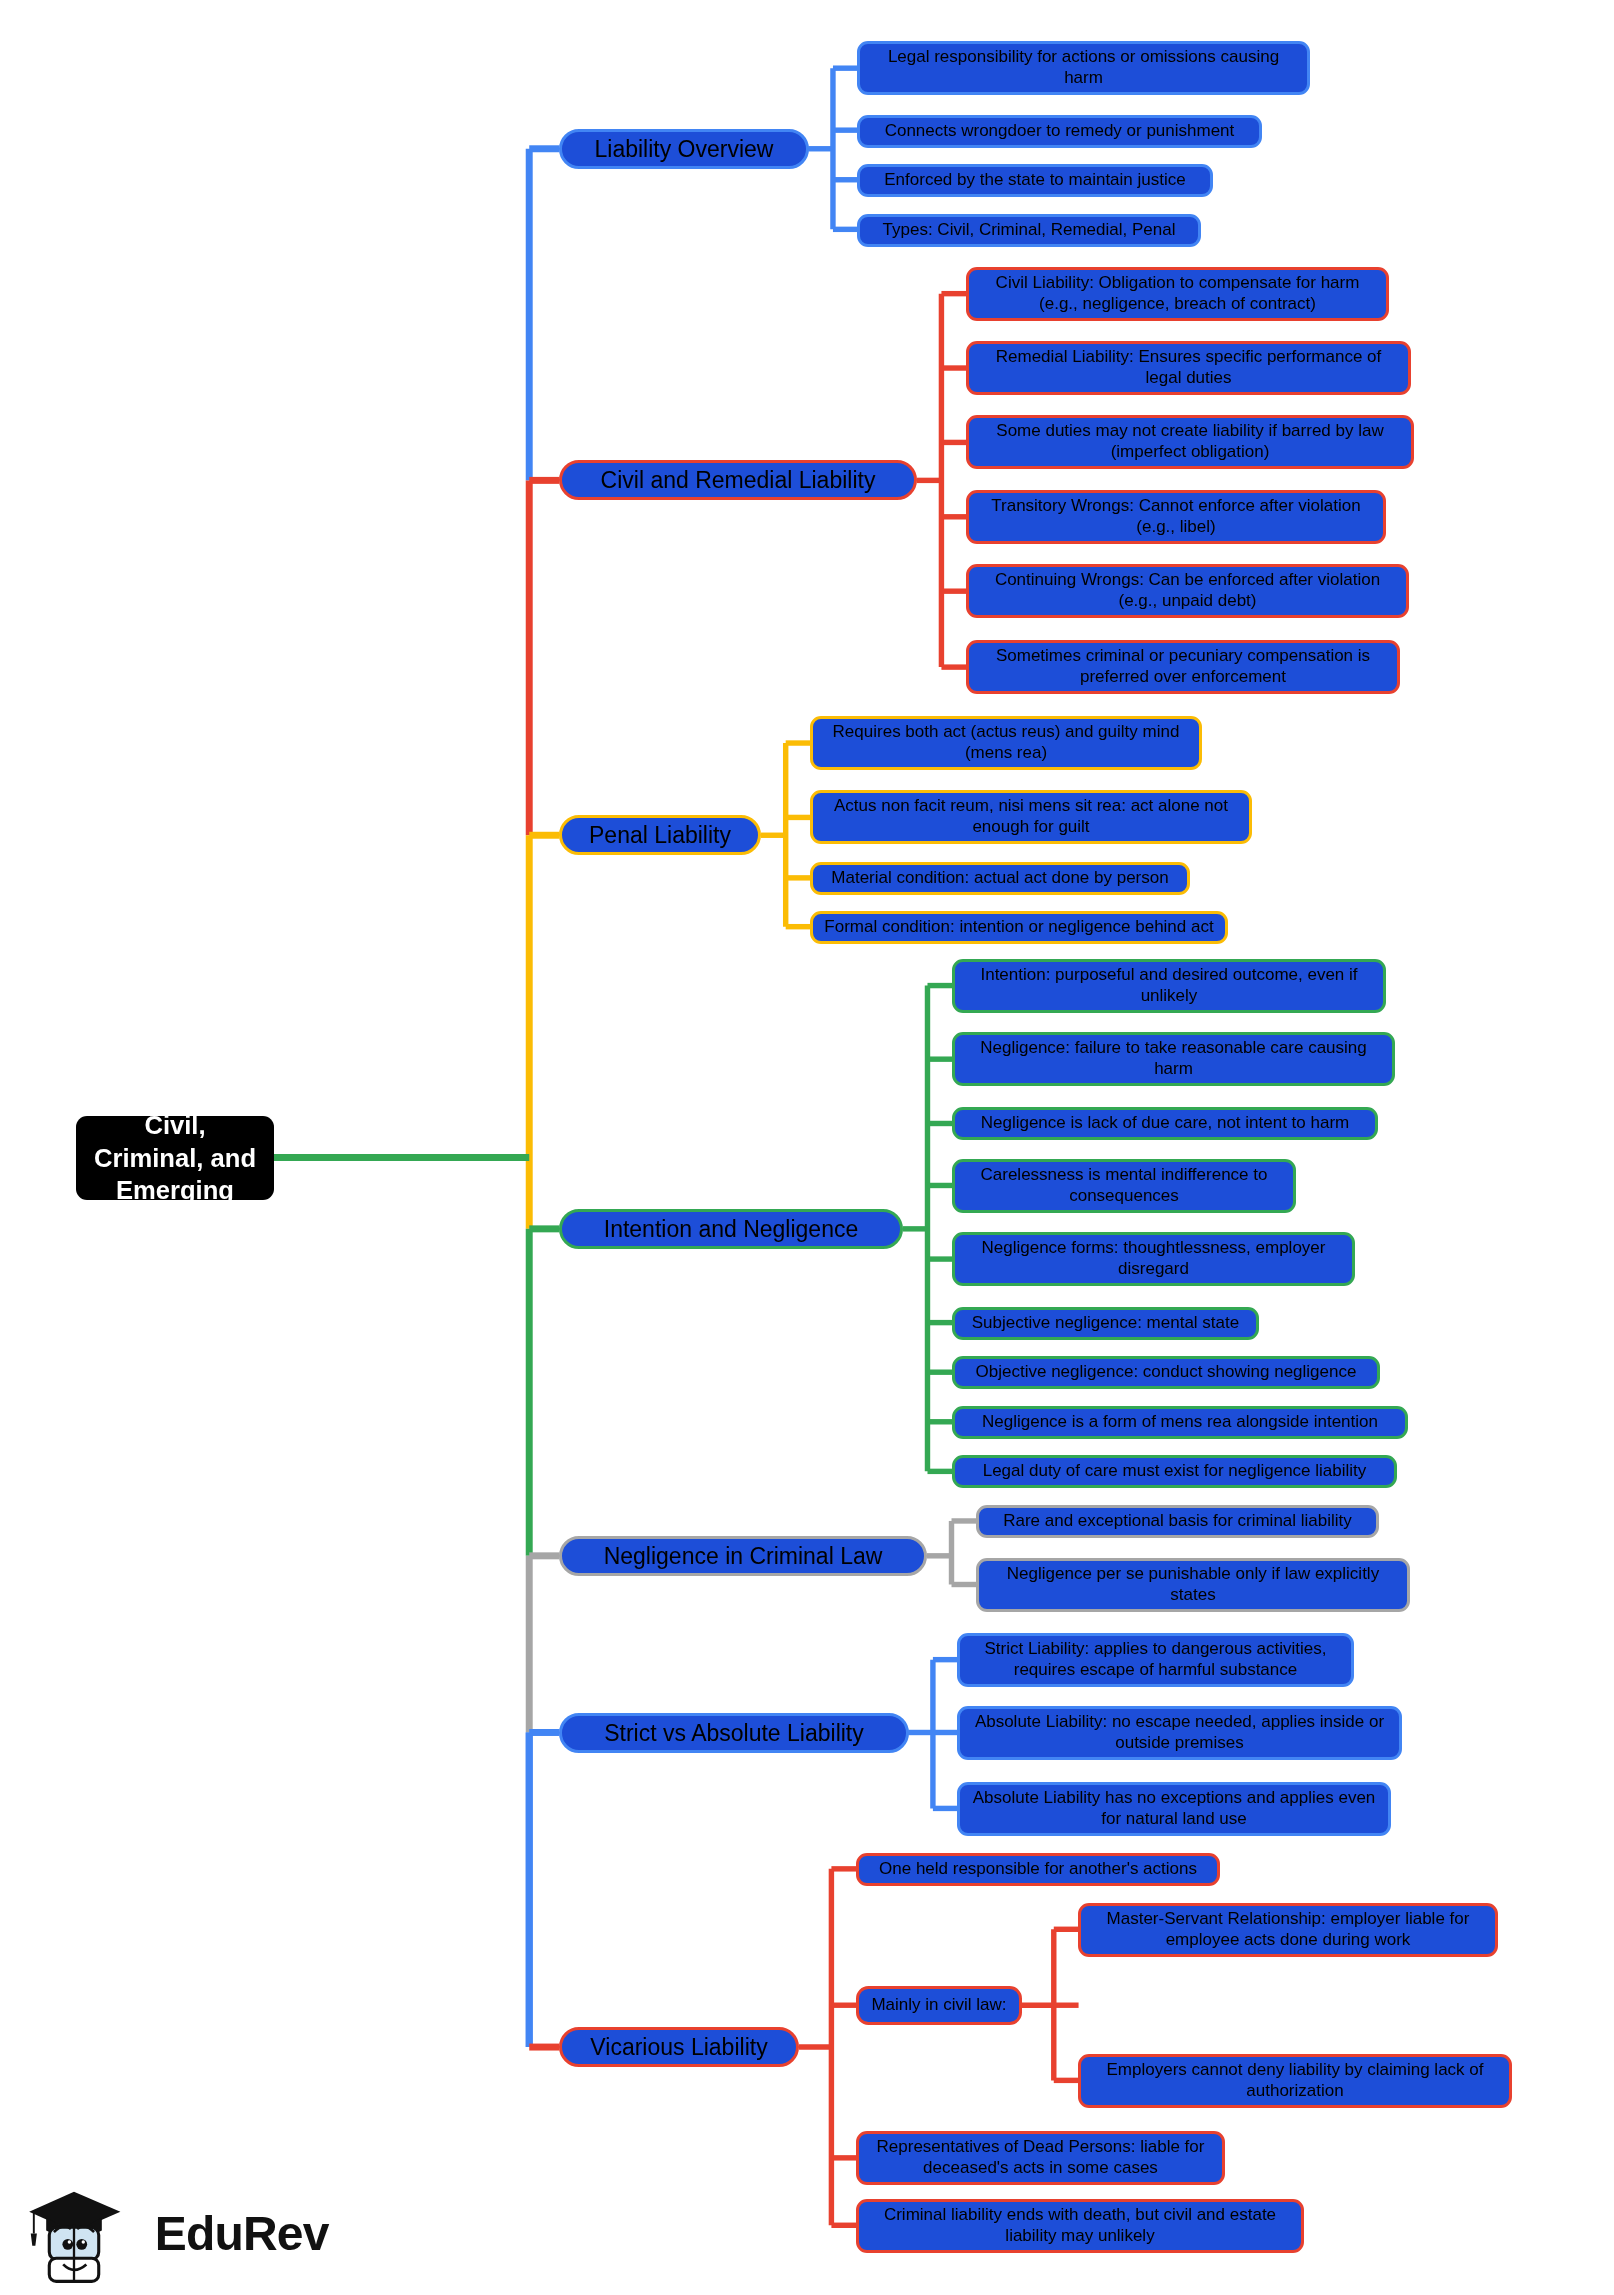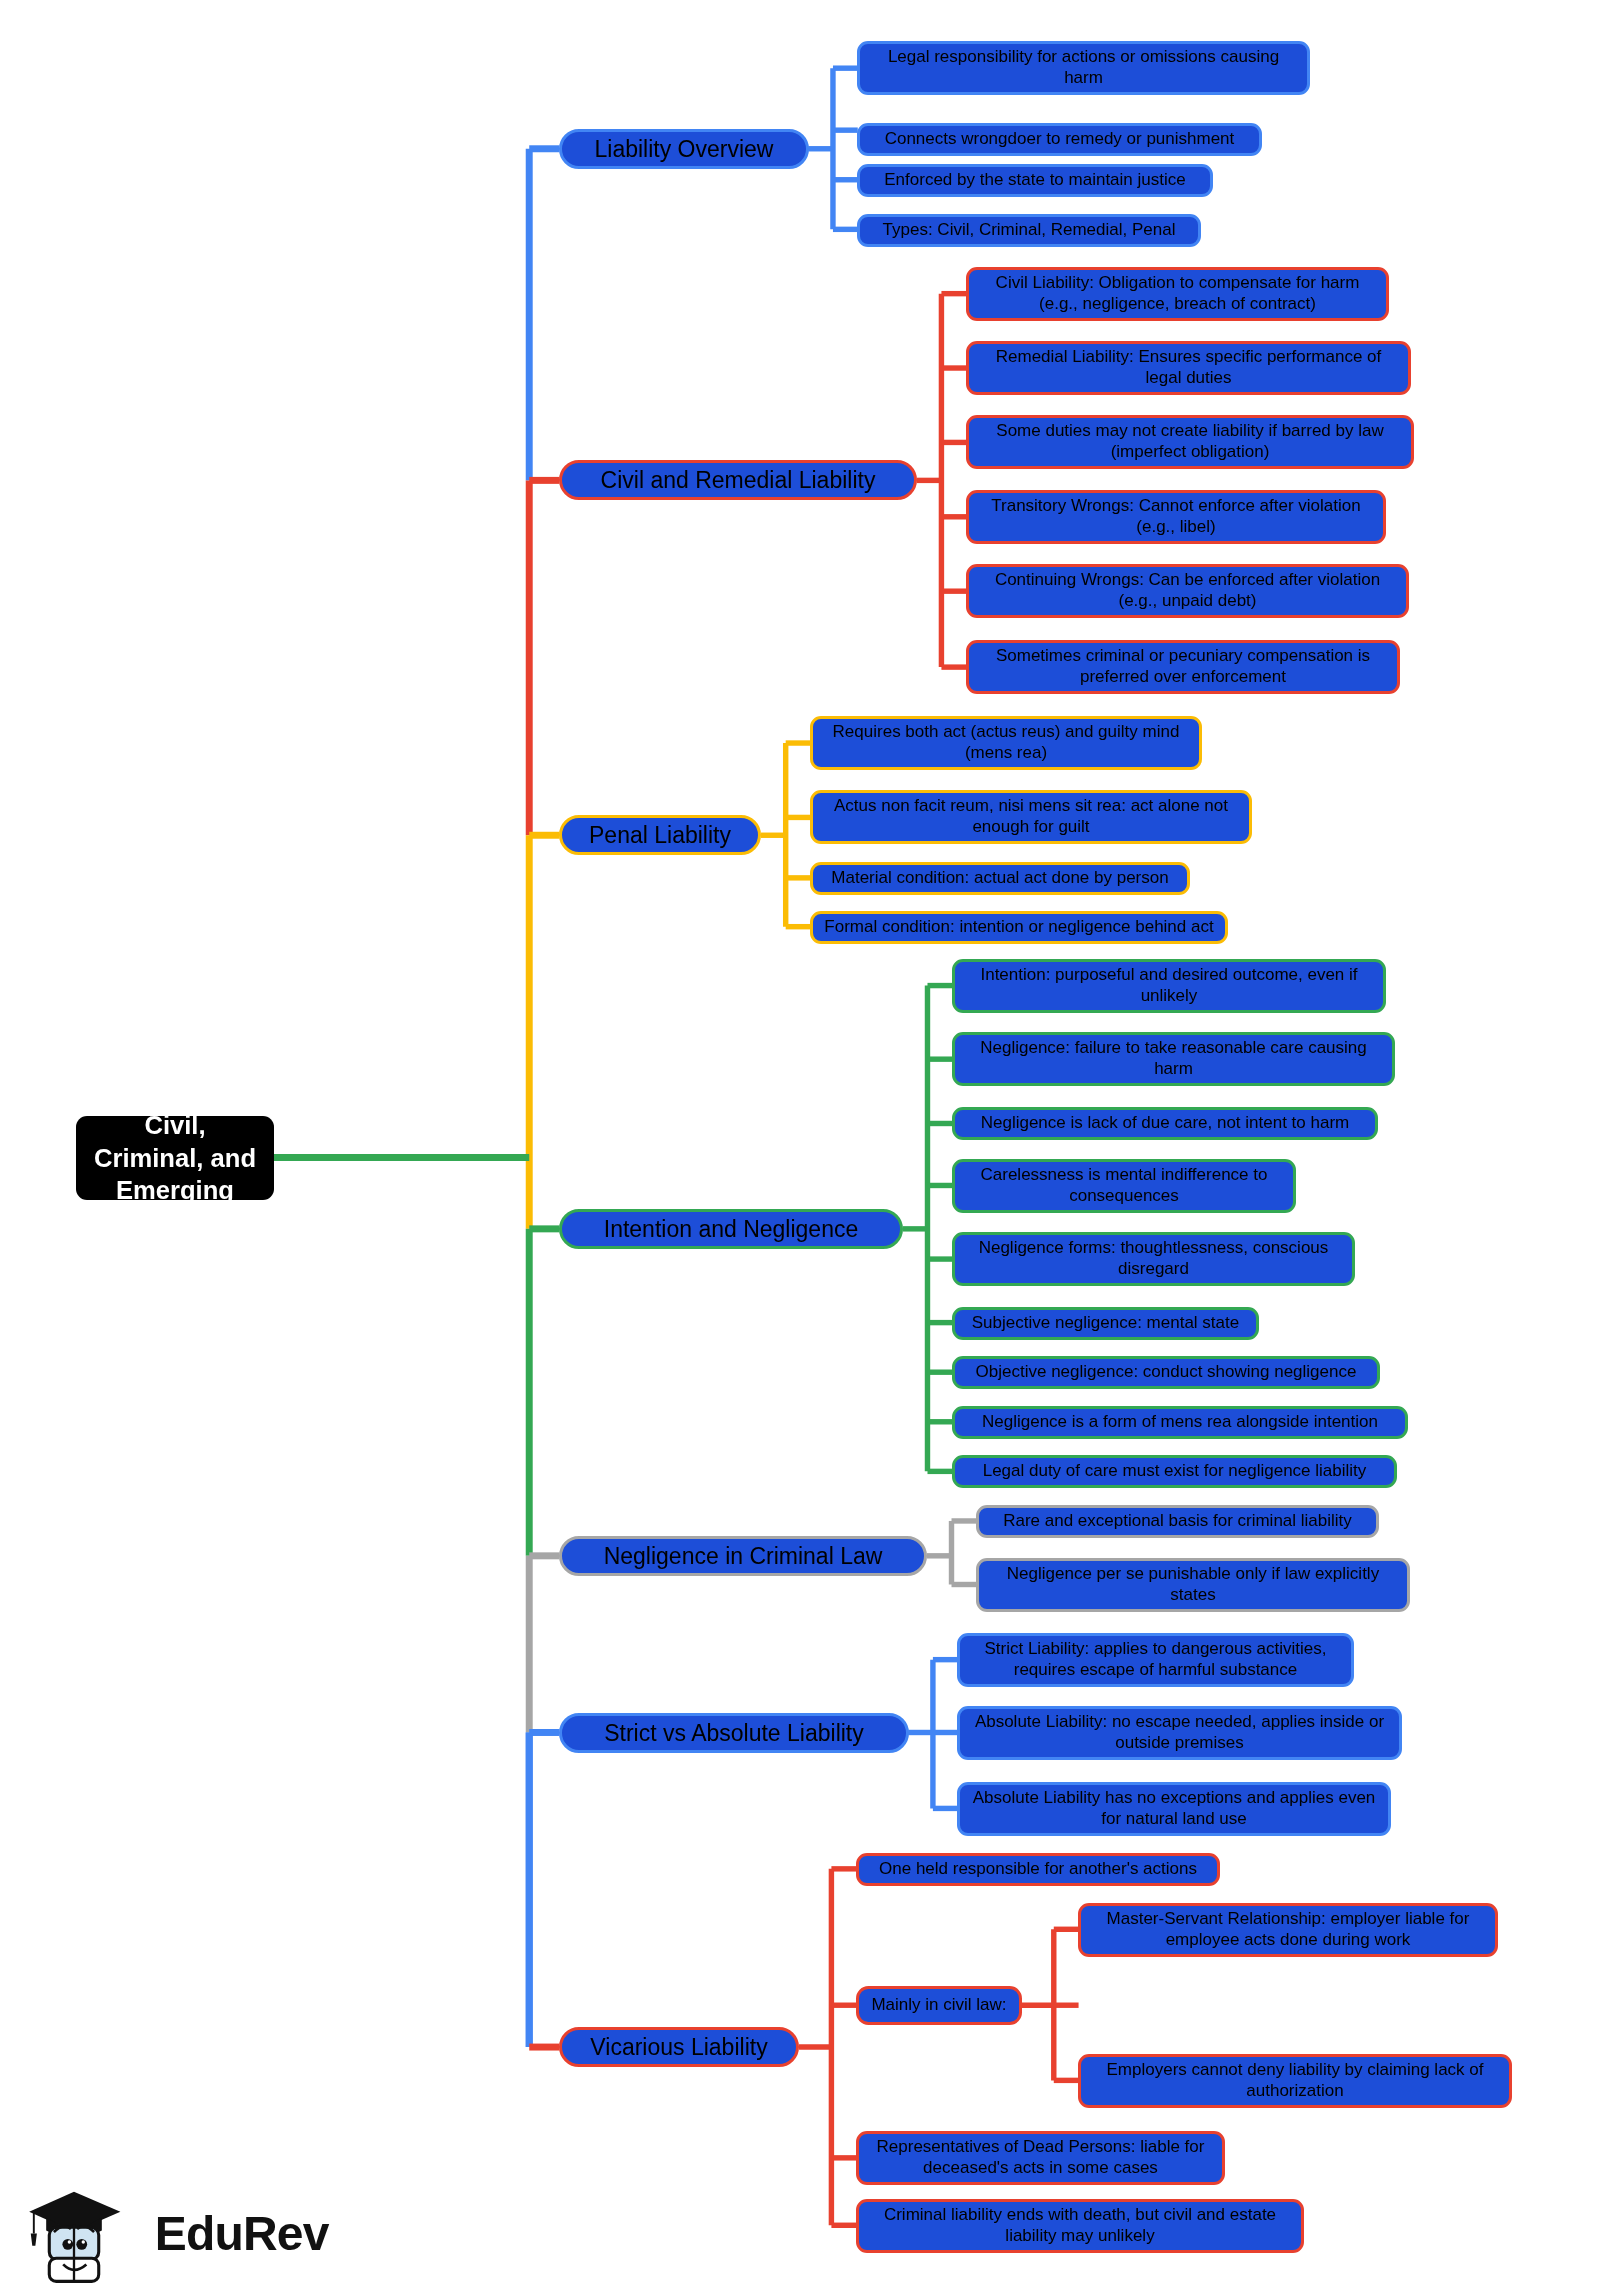--- a/index.html
+++ b/index.html
@@ -178,21 +178,21 @@
     <span>Liability: Civil, Criminal, and Emerging Trends</span>
   </div>
 
   <div class="node branch" style="left:559px; top:129px; width:250px; height:40px; border-color:#4285F4;">
     <span>Liability Overview</span>
   </div>
 
   <div class="node leaf" style="left:857px; top:41px; width:453px; height:54px; border-color:#4285F4;">
     <span>Legal responsibility for actions or omissions causing harm</span>
   </div>
-  <div class="node leaf" style="left:857px; top:115px; width:405px; height:33px; border-color:#4285F4;margin-top:8px;">
+  <div class="node leaf" style="left:857px; top:115px; width:405px; height:33px; border-color:#4285F4;">
     <span>Connects wrongdoer to remedy or punishment</span>
   </div>
   <div class="node leaf" style="left:857px; top:164px; width:356px; height:33px; border-color:#4285F4;">
     <span>Enforced by the state to maintain justice</span>
   </div>
   <div class="node leaf" style="left:857px; top:214px; width:344px; height:33px; border-color:#4285F4;">
     <span>Types: Civil, Criminal, Remedial, Penal</span>
   </div>
 
   <div class="node branch" style="left:559px; top:460px; width:358px; height:40px; border-color:#E8412F;">
@@ -245,21 +245,21 @@
   <div class="node leaf" style="left:952px; top:1032px; width:443px; height:54px; border-color:#34A853;">
     <span>Negligence: failure to take reasonable care causing harm</span>
   </div>
   <div class="node leaf" style="left:952px; top:1107px; width:426px; height:33px; border-color:#34A853;">
     <span>Negligence is lack of due care, not intent to harm</span>
   </div>
   <div class="node leaf" style="left:952px; top:1159px; width:344px; height:54px; border-color:#34A853;">
     <span>Carelessness is mental indifference to consequences</span>
   </div>
   <div class="node leaf" style="left:952px; top:1232px; width:403px; height:54px; border-color:#34A853;">
-    <span>Negligence forms: thoughtlessness, conscious disregard</span>
+    <span>Negligence forms: thoughtlessness, employer disregard</span>
   </div>
   <div class="node leaf" style="left:952px; top:1307px; width:307px; height:33px; border-color:#34A853;">
     <span>Subjective negligence: mental state</span>
   </div>
   <div class="node leaf" style="left:952px; top:1356px; width:428px; height:33px; border-color:#34A853;">
     <span>Objective negligence: conduct showing negligence</span>
   </div>
   <div class="node leaf" style="left:952px; top:1406px; width:456px; height:33px; border-color:#34A853;">
     <span>Negligence is a form of mens rea alongside intention</span>
   </div>

